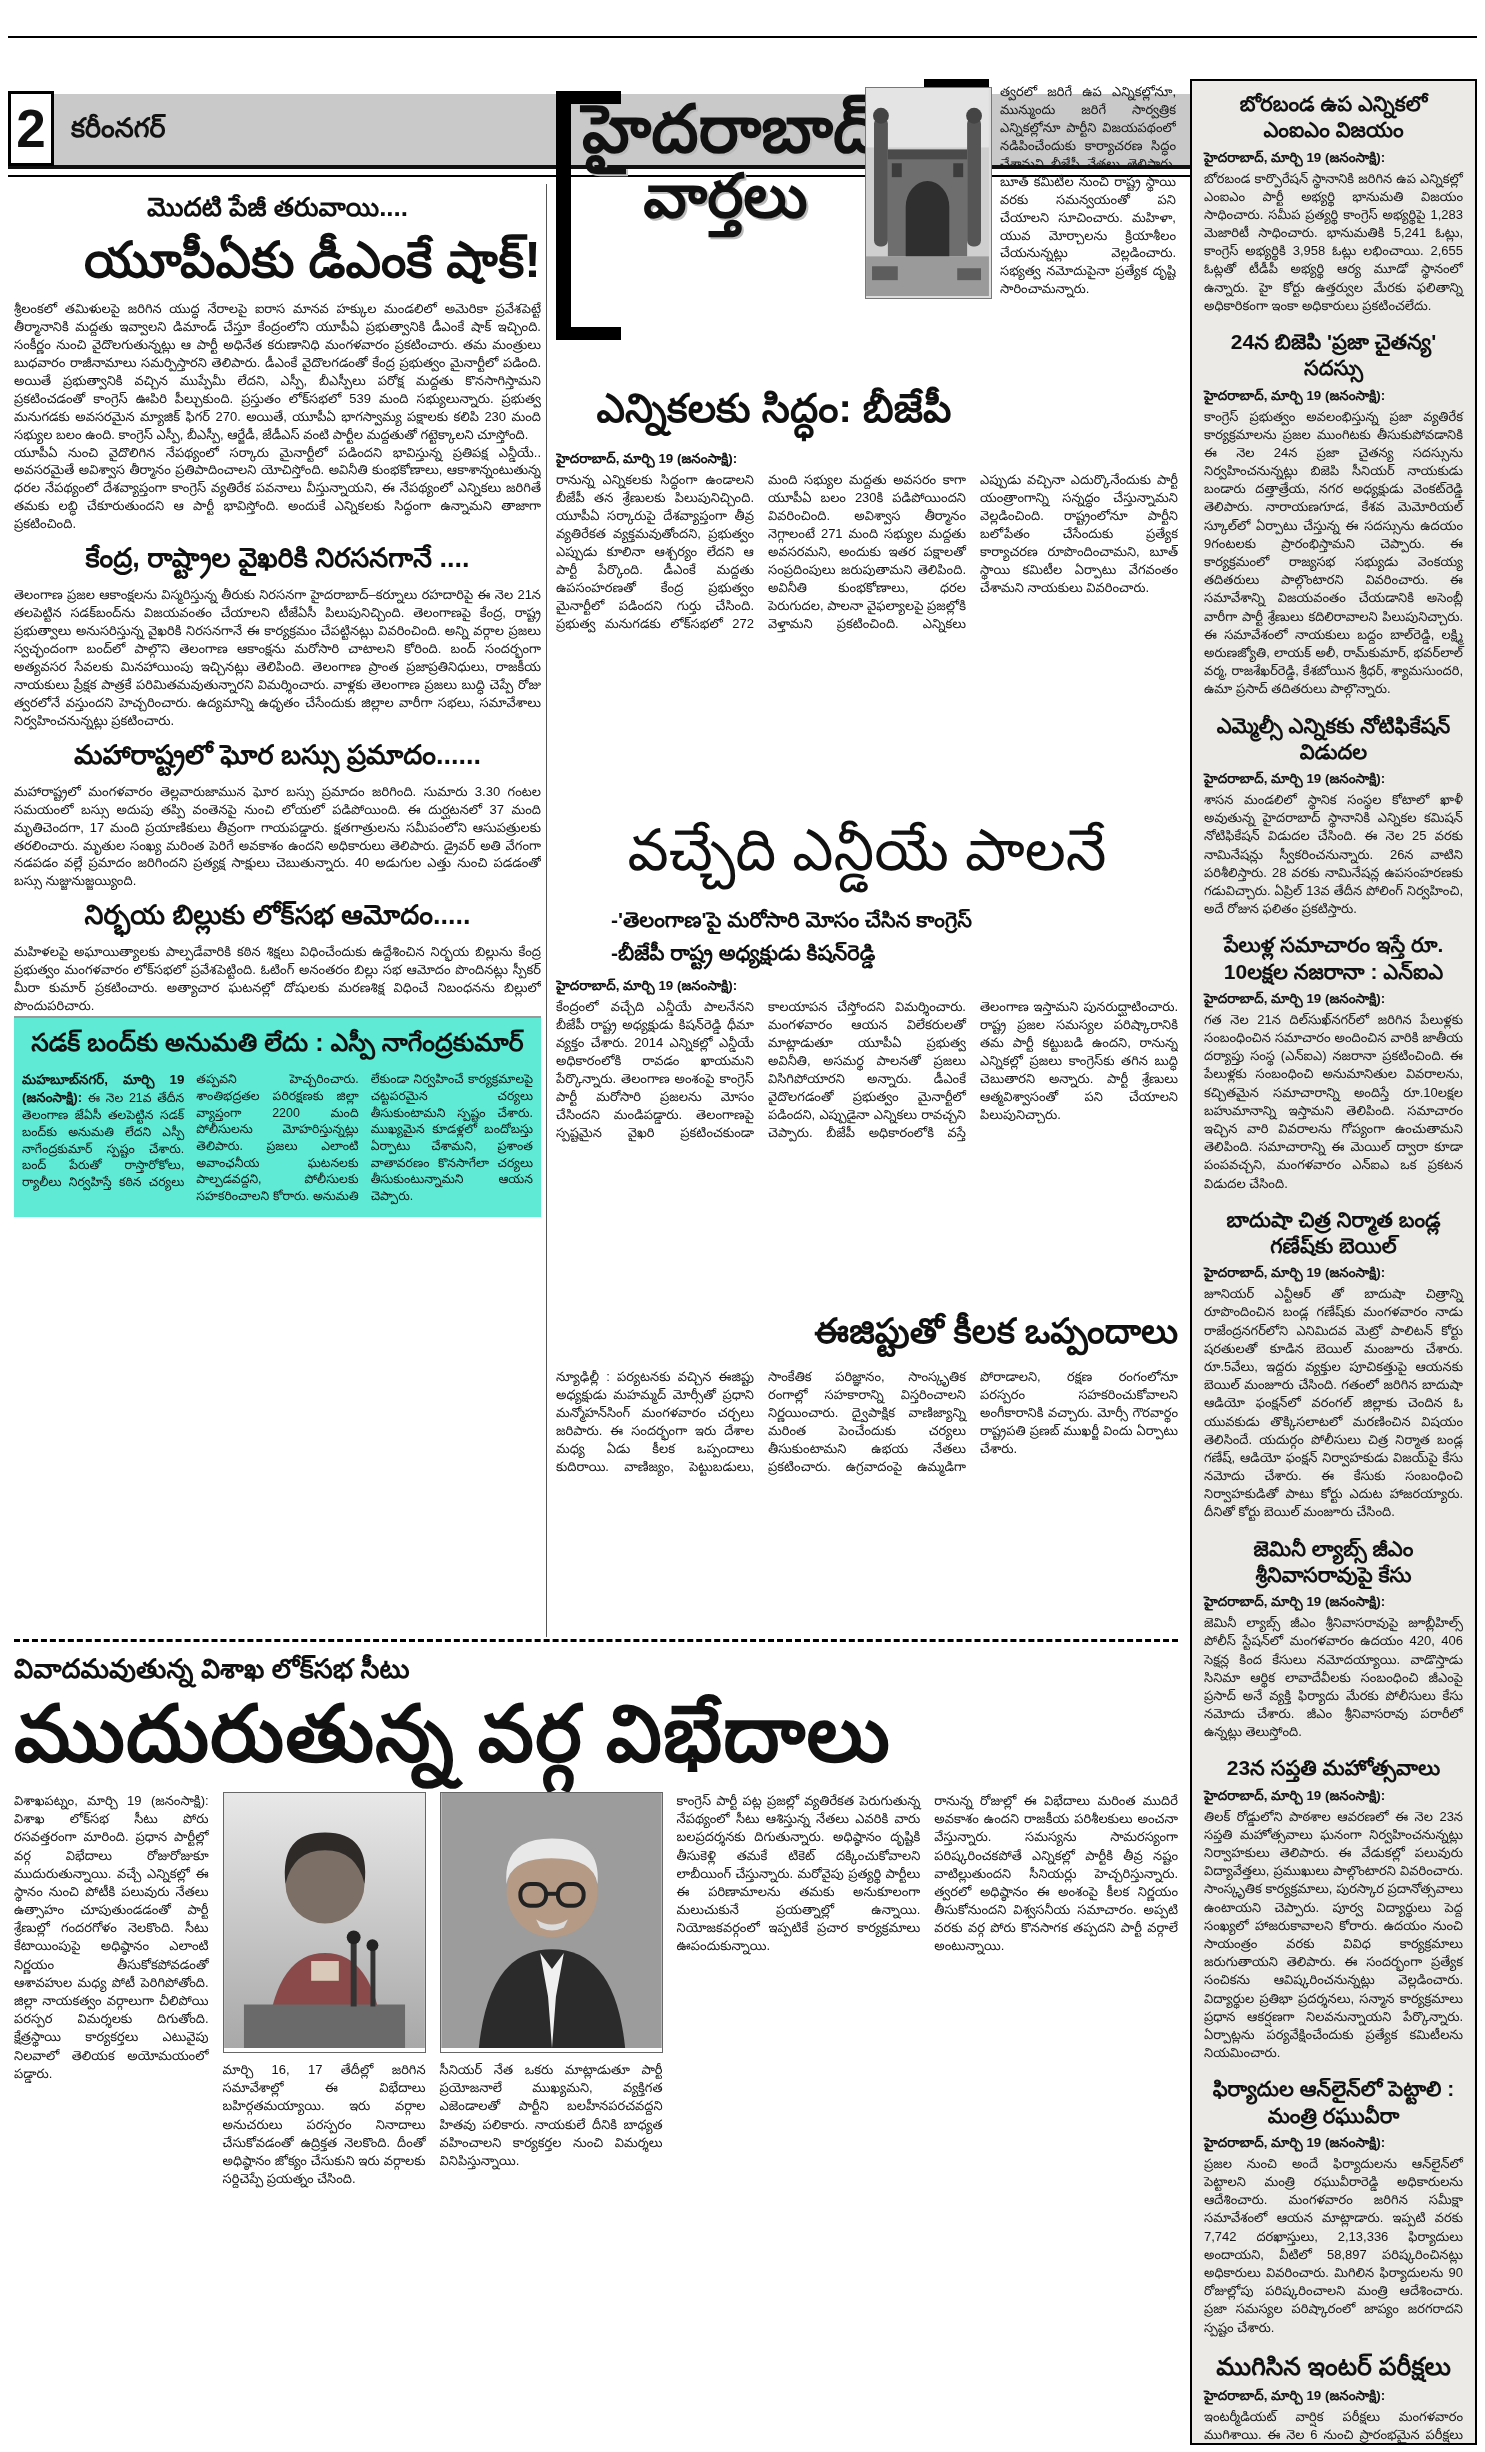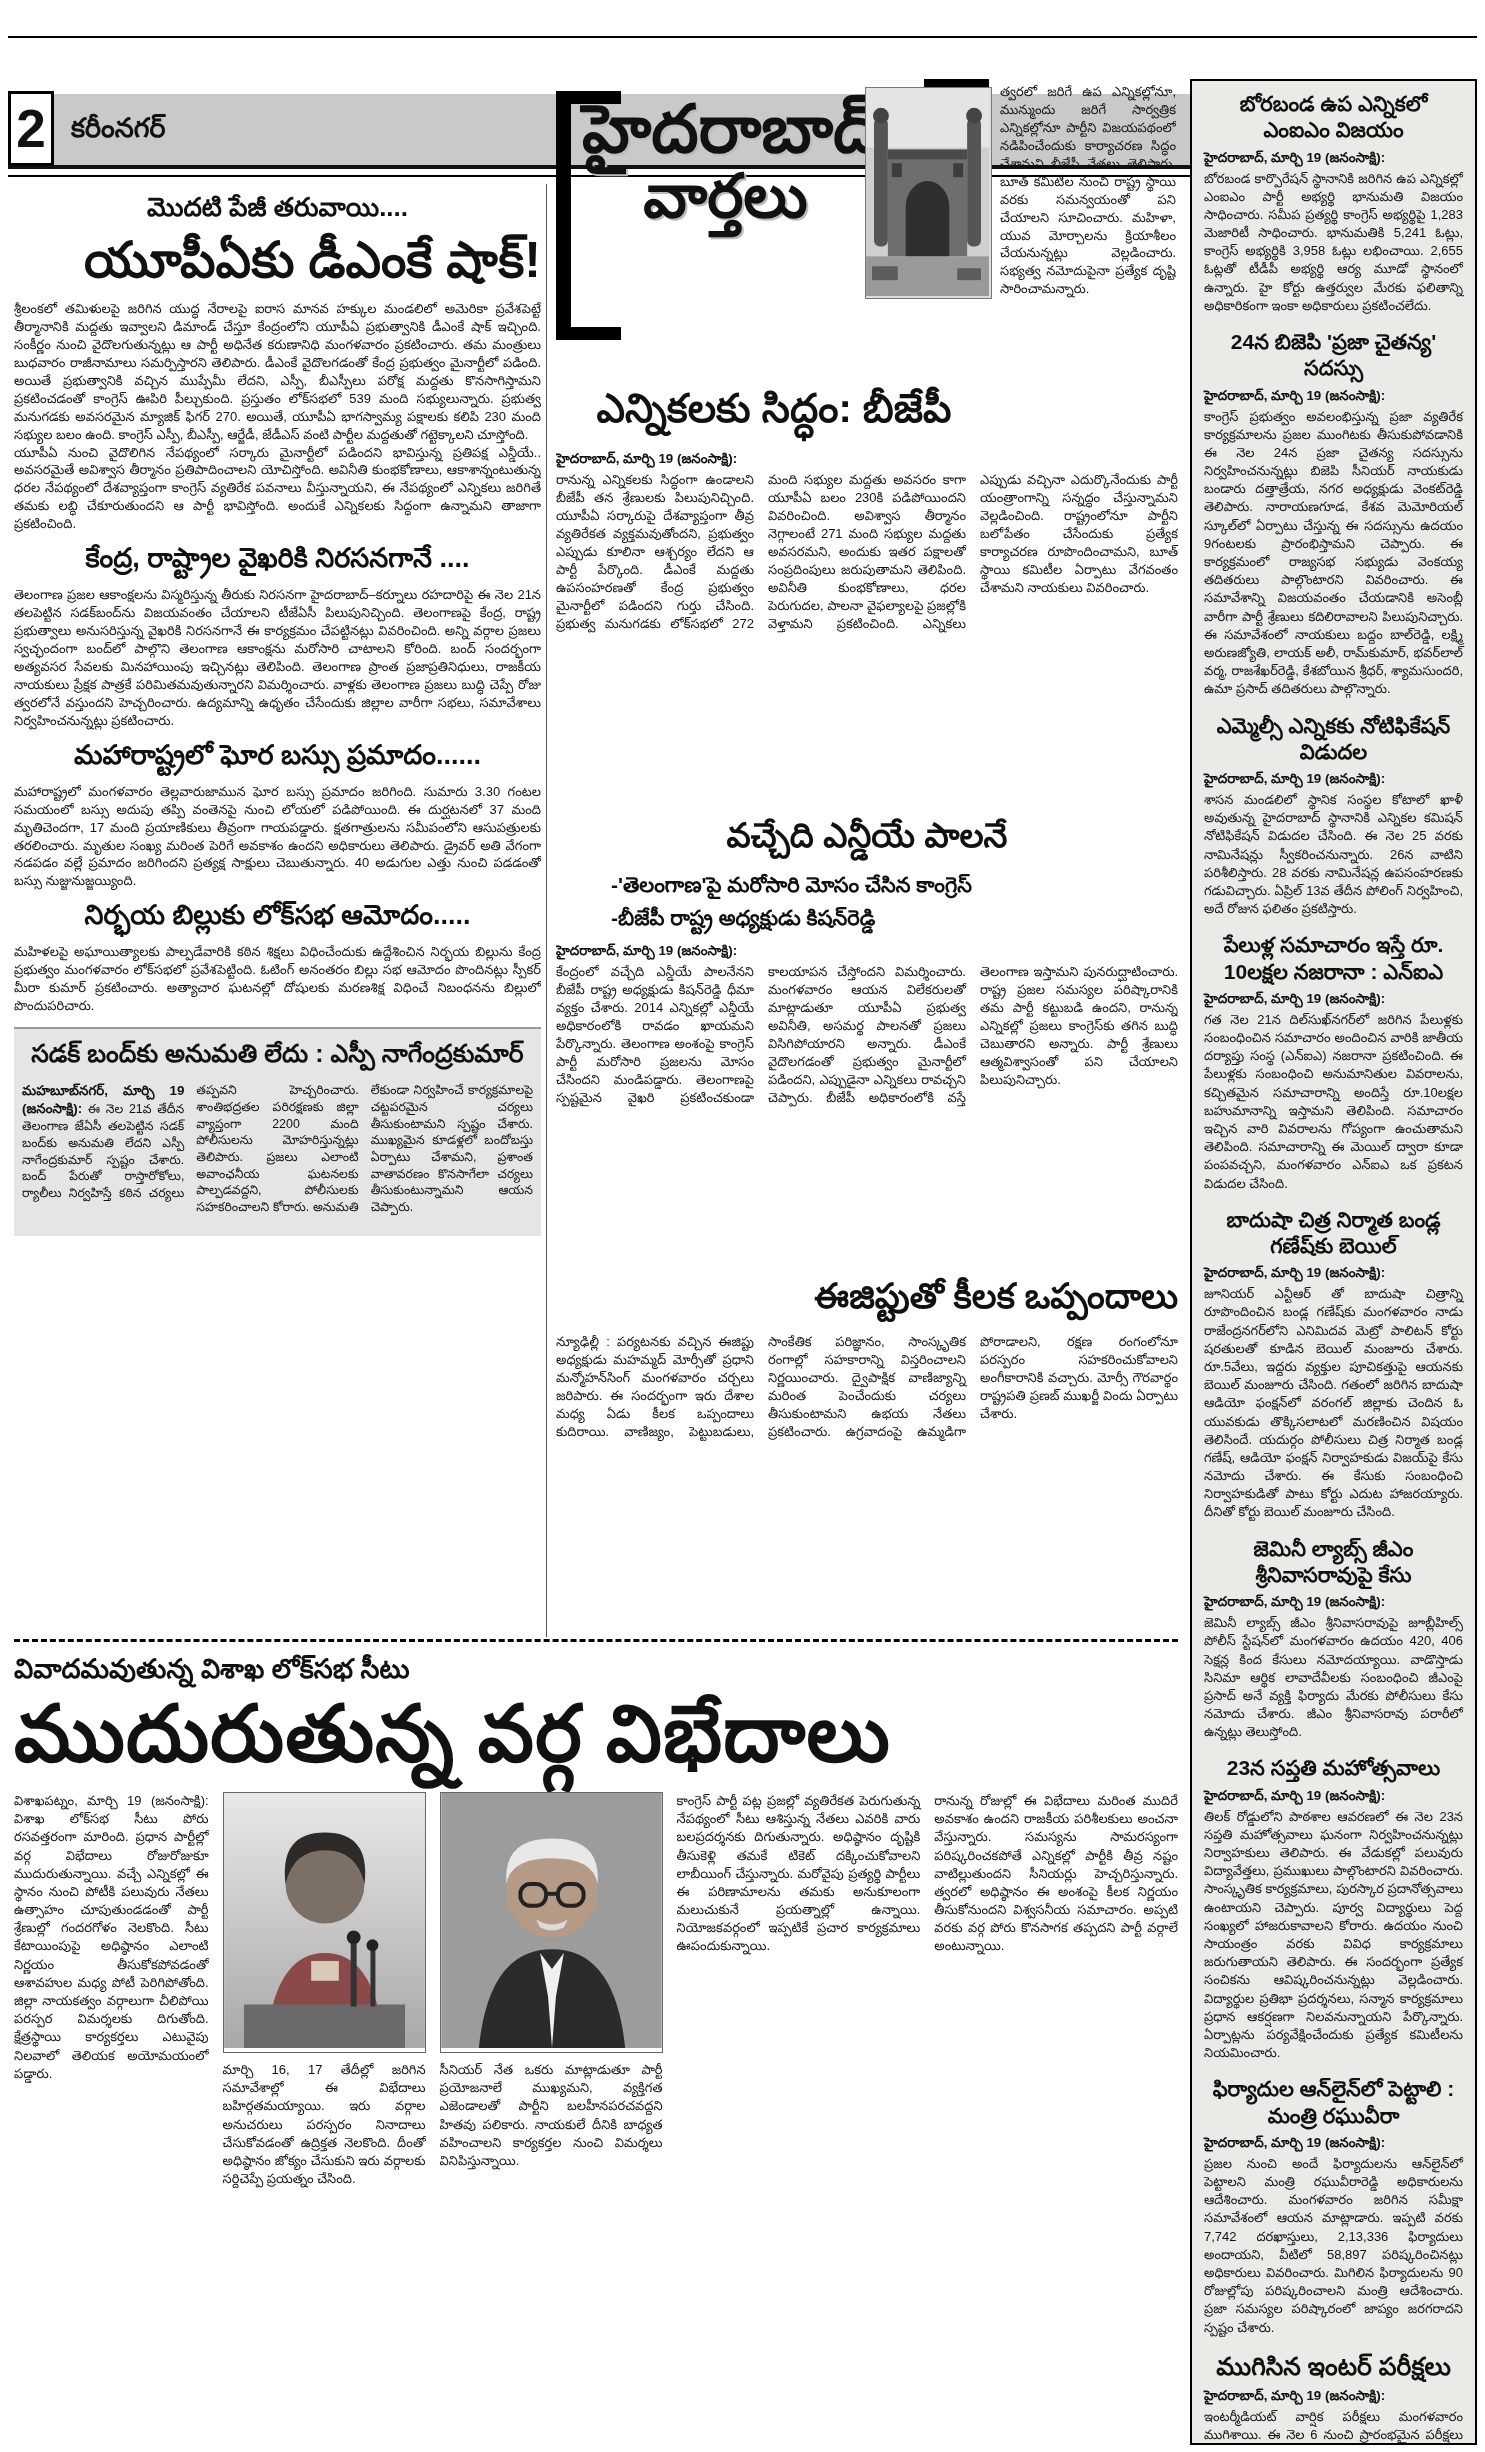--- a/index.html
+++ b/index.html
@@ -24,36 +24,36 @@
     padding-top:8px;overflow:hidden;box-sizing:border-box;}
   .col-right{position:absolute;left:1190px;top:79px;width:287px;height:2366px;border:2px solid #000;
     background:#eceae6;padding:8px 12px;overflow:hidden;box-sizing:border-box;}
 
   .kicker{font-size:26px;font-weight:bold;text-align:center;margin:8px 0 4px;}
   .headline-xl{font-size:50px;font-weight:900;text-align:right;line-height:1.1;margin:0 0 12px;}
   .subhead{font-size:27px;font-weight:900;text-align:center;margin:10px 0 6px;}
   .body-txt{font-size:13px;line-height:1.38;text-align:justify;white-space:pre-line;}
   .dateline{font-size:13.4px;font-weight:bold;margin:4px 0 2px;}
 
-  .graybox{background:#e5e5e5;border-top:2px solid #999;margin-top:12px;padding:10px 8px 20px;}
+  .graybox{background:#5eead4;border-top:2px solid #999;margin-top:1px;padding:10px 8px 12px;}
   .graybox .bh{font-size:25px;font-weight:900;text-align:center;margin-bottom:8px;}
   .cols3s{columns:3;column-gap:12px;font-size:12.4px;line-height:1.35;text-align:justify;}
 
   
   .masthead{position:relative;height:299px;}
   .br{position:absolute;background:#000;}
   .mast-text{position:absolute;left:26px;top:16px;width:287px;text-align:center;}
   .mast1{font-size:67px;font-weight:900;line-height:1.0;text-shadow:2px 2px 0 #bbb;}
   .mast2{font-size:61px;font-weight:900;line-height:1.0;margin-top:4px;text-shadow:2px 2px 0 #bbb;}
   .charminar{position:absolute;left:309px;top:8px;width:125px;height:210px;border:1px solid #777;background:#ddd;}
   .mast-side{position:absolute;left:444px;top:4px;width:176px;height:293px;font-size:13px;line-height:1.38;text-align:justify;overflow:hidden;}
 
   .h-bjp{width:436px;font-size:40px;font-weight:700;text-align:center;margin:8px 0 10px;}
   .cols3{columns:3;column-gap:14px;font-size:13px;line-height:1.38;text-align:justify;}
-  .h-ndye{font-size:34px;font-weight:700;text-align:center;margin:18px 0 10px;}
+  .h-ndye{font-size:58px;font-weight:400;text-align:center;margin:18px 0 10px;}
   .bylines{margin:0 0 8px 55px;}
   .byline{font-size:21px;font-weight:bold;margin:4px 0;}
   .h-egypt{font-size:35px;font-weight:900;text-align:right;margin:16px 0 8px;}
 
   .viz-kicker{font-size:27px;font-weight:bold;margin:4px 0 2px;}
   .viz-head{font-size:79px;font-weight:900;line-height:1.05;margin:0 0 16px;letter-spacing:1px;}
   .viz-row{display:flex;gap:14px;}
   .vc{font-size:13px;line-height:1.4;text-align:justify;}
   .photo{border:1px solid #666;margin-bottom:8px;}
 

